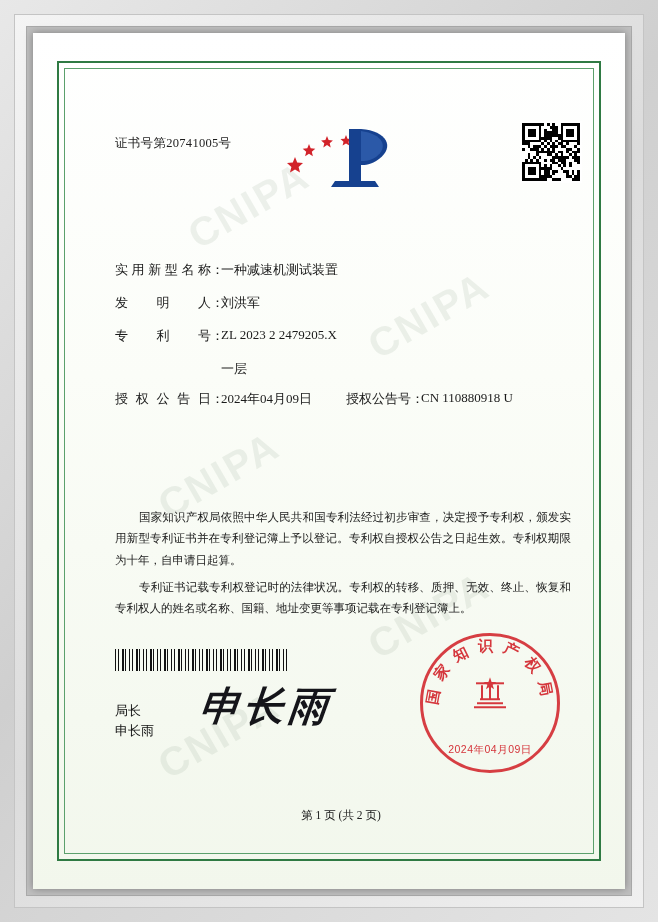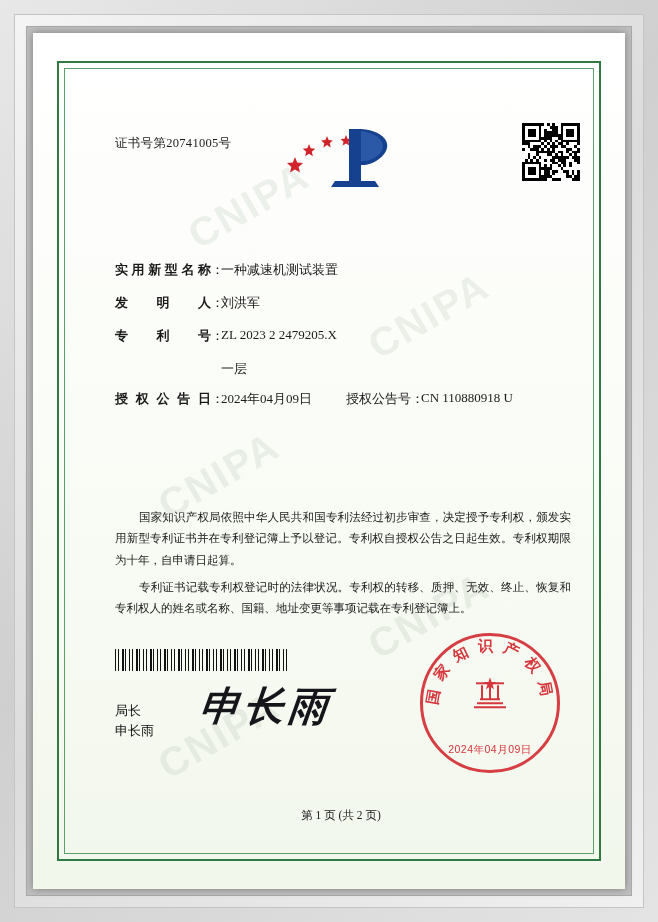--- a/index.html
+++ b/index.html
@@ -142,21 +142,20 @@
     font-size: 13px;
     color: #1a1a1a;
     white-space: nowrap;
   }
   .lbl {
     display: inline-block;
     width: 96px;
     text-align: justify;
     text-align-last: justify;
     vertical-align: top;
-    font-weight: bold;
   }
   .colon { display: inline-block; width: 10px; }
   .val {
     display: inline-block;
     vertical-align: top;
   }
   .row.indent-second {
     height: 22px;
     padding-left: 106px;
   }

